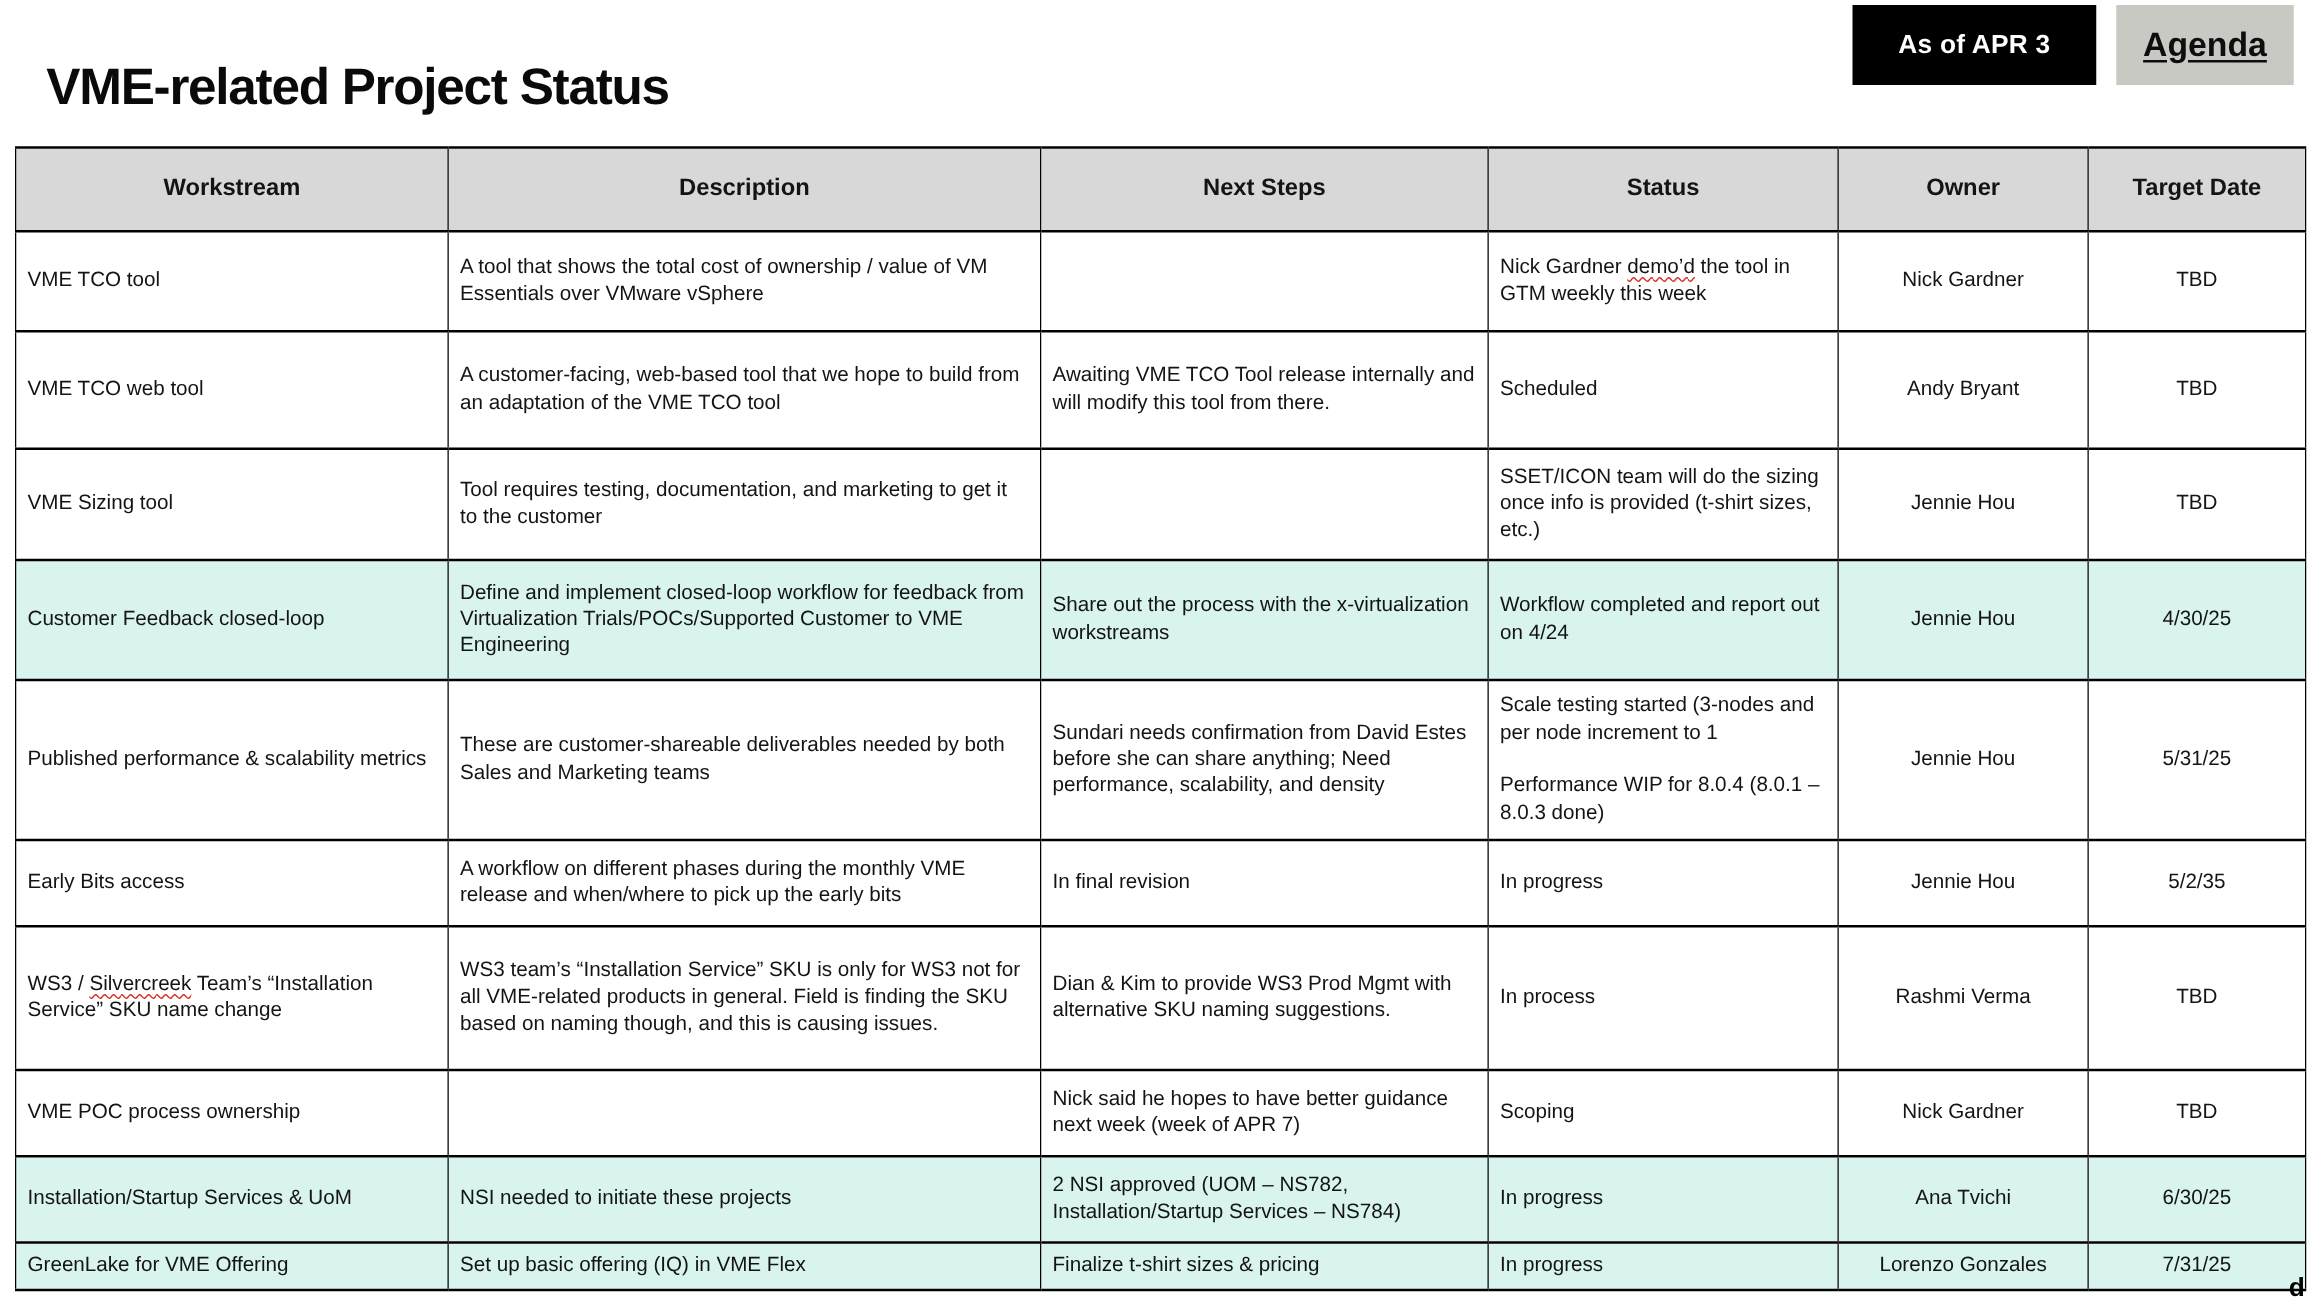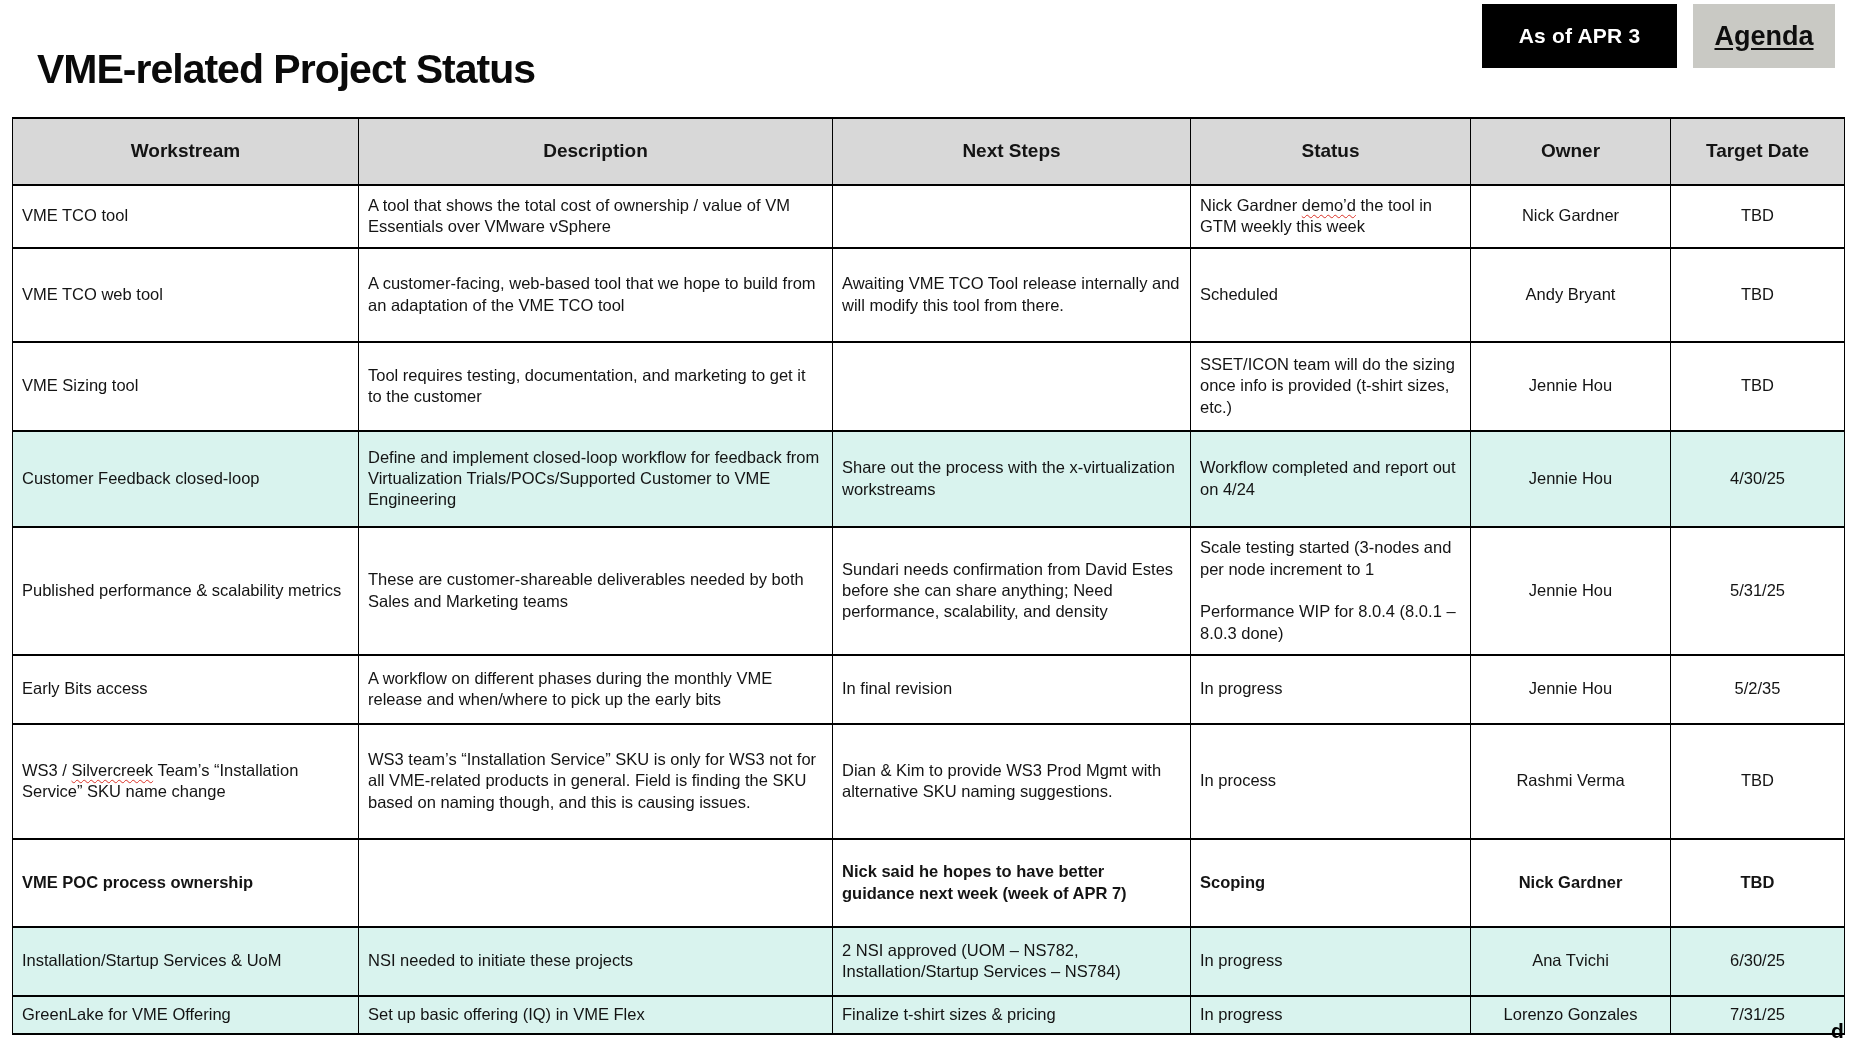--- a/index.html
+++ b/index.html
@@ -97,21 +97,21 @@
       <tr id="head-row">
           <th style="height: 33px;">Workstream</th>
           <th style="height: 33px;">Description</th>
           <th style="height: 33px;">Next Steps</th>
           <th style="height: 38px;">Status</th>
           <th style="height: 33px;">Owner</th>
           <th style="height: 33px;">Target Date</th>
         </tr>
     </thead>
     <tbody id="body-rows">
-        <tr style="height: 63px;">
+        <tr style="height: 80px;">
           <td>VME TCO tool</td>
           <td>A tool that shows the total cost of ownership / value of VM Essentials over VMware vSphere</td>
           <td></td>
           <td>Nick Gardner <span class="sq">demo’d</span> the tool in GTM weekly this week</td>
           <td class="center">Nick Gardner</td>
           <td class="center">TBD</td>
         </tr>
         <tr style="height: 94px; margin-left: 35px;">
           <td>VME TCO web tool</td>
           <td>A customer-facing, web-based tool that we hope to build from an adaptation of the VME TCO tool</td>
@@ -155,21 +155,21 @@
           <td class="center">5/2/35</td>
         </tr>
         <tr style="height: 115px;">
           <td>WS3 / <span class="sq">Silvercreek</span> Team’s “Installation Service” SKU name change</td>
           <td>WS3 team’s “Installation Service” SKU is only for WS3 not for all VME-related products in general. Field is finding the SKU based on naming though, and this is causing issues.</td>
           <td>Dian &amp; Kim to provide WS3 Prod Mgmt with alternative SKU naming suggestions.</td>
           <td>In process</td>
           <td class="center">Rashmi Verma</td>
           <td class="center">TBD</td>
         </tr>
-        <tr style="height: 88px; font-weight: bold;">
+        <tr style="height: 69px;">
           <td>VME POC process ownership</td>
           <td></td>
           <td>Nick said he hopes to have better guidance next week (week of APR 7)</td>
           <td>Scoping</td>
           <td class="center">Nick Gardner</td>
           <td class="center">TBD</td>
         </tr>
         <tr class="hl" style="height: 69px;">
           <td>Installation/Startup Services &amp; UoM</td>
           <td>NSI needed to initiate these projects</td>

